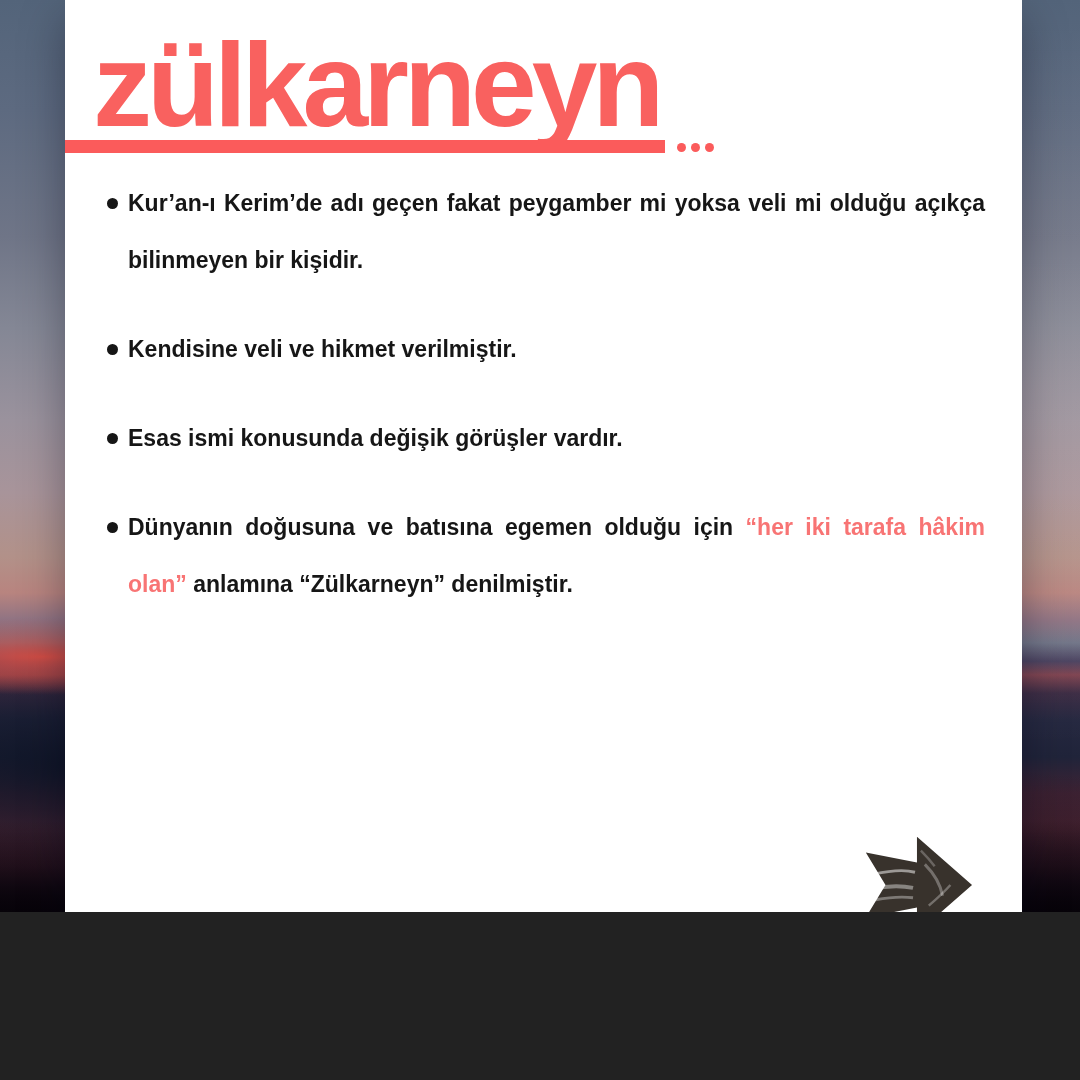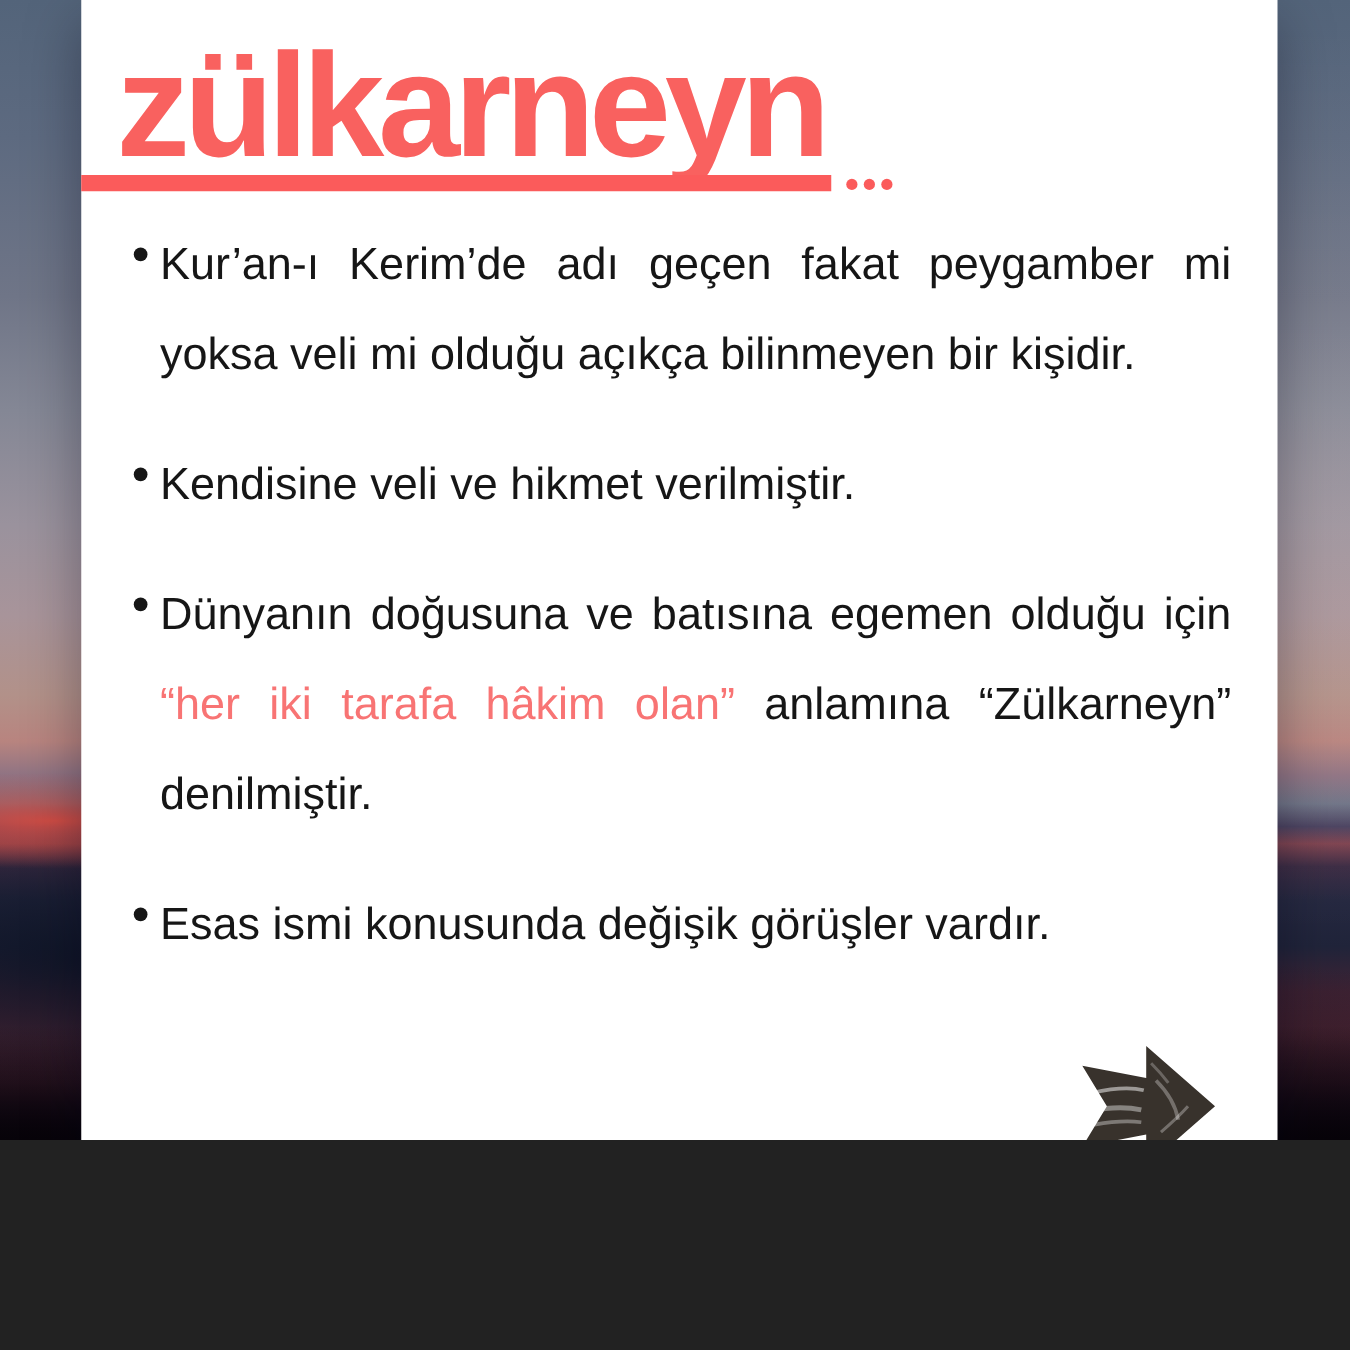--- a/index.html
+++ b/index.html
@@ -37,22 +37,22 @@
   .rule-dots { position:absolute; left:612px; top:143px; display:flex; gap:5px; }
   .rule-dots i { width:9px; height:9px; border-radius:50%; background:#FB5B5B; }
 
   
   .bullets {
     position:absolute; left:40px; top:175px; width:880px;
     margin:0; padding:0; list-style:none;
   }
   .bullets li {
     position:relative; padding-left:23px; margin:0 0 32px 0;
-    font-size:36px; line-height:72px; color:#161616;
-    text-align:justify; text-align-last:left;
+    font-size:23px; line-height:57px; color:#161616;
+    text-align:justify; text-align-last:left;font-weight:bold;
   }
   .bullets li::before {
     content:""; position:absolute; left:2px; top:23px;
     width:11px; height:11px; border-radius:50%; background:#161616;
   }
   .hl { color:#F87474; }
 
   
   .arrow { position:absolute; left:856px; top:834px; width:118px; height:102px; }
 
@@ -103,24 +103,24 @@
       </div>
 
     <ul class="bullets">
       <li>
         <span>Kur’an-ı Kerim’de adı geçen fakat peygamber mi yoksa veli mi olduğu açıkça bilinmeyen bir kişidir.</span>
       </li>
       <li>
         <span>Kendisine veli ve hikmet verilmiştir.</span>
       </li>
       <li>
-        <span>Dünyanın doğusuna ve batısına egemen olduğu için </span><span class="hl">“her iki tarafa hâkim olan”</span><span> anlamına “Zülkarneyn” denilmiştir.</span>
+        <span>Esas ismi konusunda değişik görüşler vardır.</span>
       </li>
       <li>
-        <span>Esas ismi konusunda değişik görüşler vardır.</span>
+        <span>Dünyanın doğusuna ve batısına egemen olduğu için </span><span class="hl">“her iki tarafa hâkim olan”</span><span> anlamına “Zülkarneyn” denilmiştir.</span>
       </li>
     </ul>
   </div>
 
   <svg class="arrow" viewBox="0 0 120 102" xmlns="http://www.w3.org/2000/svg">
     <polygon points="62,2 118,51 62,100 62,74 10,84 30,51 10,18 62,28" fill="#38322c"></polygon>
     <path d="M18,40 Q45,34 60,38" stroke="#ffffff" stroke-opacity=".5" stroke-width="3" fill="none"></path>
     <path d="M16,55 Q40,50 58,54" stroke="#ffffff" stroke-opacity=".4" stroke-width="4" fill="none"></path>
     <path d="M20,66 Q42,62 58,64" stroke="#ffffff" stroke-opacity=".35" stroke-width="3" fill="none"></path>
     <path d="M70,30 Q85,45 88,62" stroke="#ffffff" stroke-opacity=".3" stroke-width="3" fill="none"></path>

